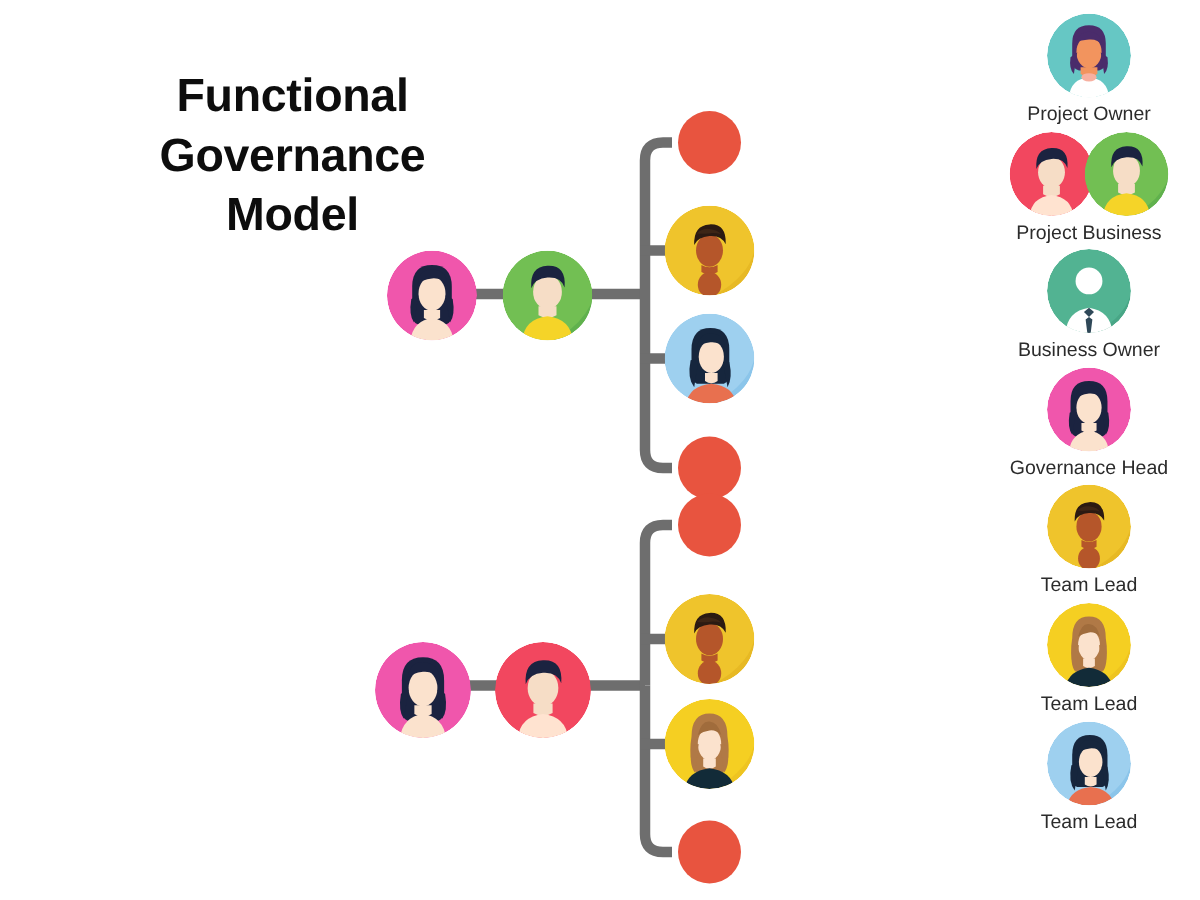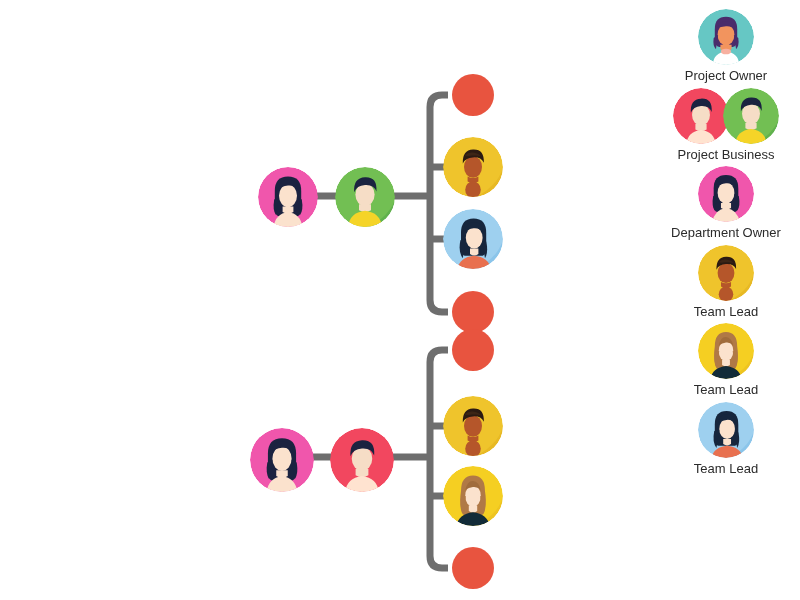--- a/index.html
+++ b/index.html
@@ -50,20 +50,23 @@
     line-height:1.2;
     white-space:nowrap;
   }
   svg{display:block;}
 </style>
 </head>
 <body>
 
 <div id="canvas">
 
+  <div class="title">Functional
+Governance
+Model</div>
 
   <div id="diagram-layer">
       <svg width="800" height="600" style="position:absolute;left:0;top:0;">
         <line x1="288" y1="196" x2="365" y2="196" stroke="#6e6e6e" stroke-width="7"></line>
         <line x1="365" y1="196" x2="430" y2="196" stroke="#6e6e6e" stroke-width="7"></line>
         <path d="M430 196 L430 107
                         Q430 95 442 95
                         L448 95" fill="none" stroke="#6e6e6e" stroke-width="7" stroke-linecap="butt"></path>
         <path d="M430 196 L430 300
                         Q430 312 442 312
@@ -307,39 +310,62 @@
     </svg>
           </span>
         </div>
         <div class="legend-label">Project Business</div>
       </div>
       <div class="legend-item">
         <div class="legend-avatars">
           <span class="node" style="width: 56px; height: 56px;">
             <svg width="56" height="56" viewBox="0 0 100 100" aria-hidden="true">
       <defs>
+                <clipPath id="cpsilhouette-tie56">
+                  <circle cx="50" cy="50" r="50"></circle>
+                </clipPath>
+              </defs>
+      <g clip-path="url(#cpsilhouette-tie56)">
+        <circle cx="50" cy="50" r="50" fill="#52b392"></circle>
+
+        <path d="M100 24 q6 30 -12 52 q-14 17 -34 24 l46 0 z" fill="#3f9a7c" opacity="0.55"></path>
+        <circle cx="50" cy="38" r="16" fill="#ffffff"></circle>
+        <path d="M22 100 q2 -26 28 -30 q26 4 28 30 z" fill="#ffffff"></path>
+        <path d="M50 70 l-6 5 l6 6 l6 -6 z" fill="#2f4858"></path>
+        <path d="M50 81 l4 3 l-2 16 l-4 0 l-2 -16 z" fill="#2f4858"></path>
+      </g>
+    </svg>
+          </span>
+        </div>
+        <div class="legend-label">Business Owner</div>
+      </div>
+      <div class="legend-item">
+        <div class="legend-avatars">
+          <span class="node" style="width: 56px; height: 56px;">
+            <svg width="56" height="56" viewBox="0 0 100 100" aria-hidden="true">
+      <defs>
                 <clipPath id="cpwoman-pink56">
                   <circle cx="50" cy="50" r="50"></circle>
                 </clipPath>
               </defs>
       <g clip-path="url(#cpwoman-pink56)">
         <circle cx="50" cy="50" r="50" fill="#f056ac"></circle>
 
         <path d="M28 40 q0 -24 22 -24 q22 0 22 24 l0 30 q0 10 -6 12 l-32 0 q-6 -2 -6 -12 z" fill="#1b2340"></path>
         <ellipse cx="50" cy="48" rx="15" ry="19" fill="#fbe2cd"></ellipse>
         <path d="M34 38 q2 -18 17 -17 q16 1 16 18 q-6 -9 -17 -8 q-11 1 -16 7 z" fill="#1b2340"></path>
         <path d="M27 54 q-3 18 3 26 l5 -30 z" fill="#1b2340"></path>
         <path d="M73 54 q3 18 -3 26 l-5 -30 z" fill="#1b2340"></path>
         <path d="M41 66 l18 0 l0 9 q-9 6 -18 0 z" fill="#fbe2cd"></path>
         <path d="M26 100 q3 -22 24 -25 q21 3 24 25 z" fill="#fbe2cd"></path>
       </g>
     </svg>
           </span>
         </div>
-        <div class="legend-label">Department Owner</div>
+        <div class="legend-label">Governance Head</div>
       </div>
       <div class="legend-item">
         <div class="legend-avatars">
           <span class="node" style="width: 56px; height: 56px;">
             <svg width="56" height="56" viewBox="0 0 100 100" aria-hidden="true">
       <defs>
                 <clipPath id="cpman-yellow56">
                   <circle cx="50" cy="50" r="50"></circle>
                 </clipPath>
               </defs>

